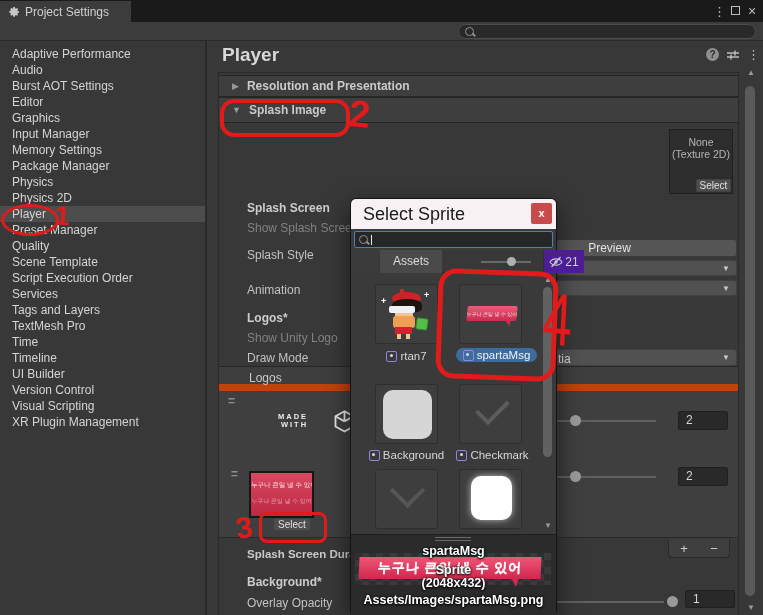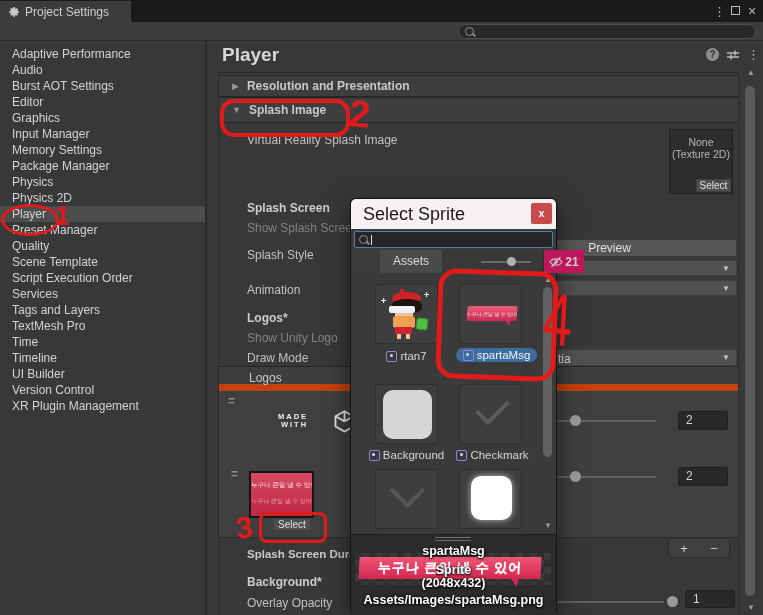--- a/index.html
+++ b/index.html
@@ -49,21 +49,21 @@
   .thumb{background:#5a5a5a;border-radius:5px;}
   .sarrow{color:#9a9a9a;font-size:8px;}
   
   .popup{left:350px;top:198px;width:207px;height:415px;background:#3b3b3b;border:1px solid #141414;border-radius:6px 6px 0 0;box-shadow:0 8px 24px rgba(0,0,0,.55);box-sizing:border-box;z-index:10;}
   .pop-title{left:0;top:0;width:100%;height:30px;background:#f7f1f3;border-radius:5px 5px 0 0;color:#1a1a1a;font-size:18px;line-height:30px;padding-left:12px;box-sizing:border-box;}
   .pop-close{left:180px;top:4px;width:21px;height:21px;background:#c94a4a;border-radius:2px;color:#fff;font-size:11px;font-weight:bold;text-align:center;line-height:20px;}
   .pop-search{left:3px;top:32px;width:199px;height:17px;background:#262626;border:1px solid #4d80b2;border-radius:2px;box-sizing:border-box;display:flex;align-items:center;padding-left:4px;gap:3px;}
   .caret{width:1px;height:10px;background:#e8e8e8;}
   .pop-filter{left:0;top:51px;width:205px;height:23px;background:#383838;border-bottom:1px solid #2e2e2e;box-sizing:border-box;margin-left:28px;}
   .pop-tab{left:1px;top:0;width:62px;height:23px;background:#4a4a4a;color:#dcdcdc;text-align:center;line-height:23px;}
-  .eyebox{left:164px;top:0;width:41px;height:23px;background:#be185d;border-left:1px solid #2e2e2e;box-sizing:border-box;display:flex;align-items:center;justify-content:center;gap:2px;color:#cfcfcf;font-weight:bold;}
+  .eyebox{left:164px;top:0;width:41px;height:23px;background:#4c1d95;border-left:1px solid #2e2e2e;box-sizing:border-box;display:flex;align-items:center;justify-content:center;gap:2px;color:#cfcfcf;}
   .pop-grid{left:0;top:74px;width:205px;height:261px;background:#3a3a3a;overflow:hidden;}
   .tile{position:absolute;width:63px;height:60px;background:#3e3e3e;border:1px solid #2e2e2e;border-radius:3px;box-sizing:border-box;overflow:hidden;}
   .tlabel{position:absolute;height:14px;display:flex;align-items:center;justify-content:center;gap:3px;color:#d6d6d6;font-size:11.5px;white-space:nowrap;}
   .spr-ico{width:9px;height:9px;border:1px solid #9382e0;border-radius:2px;position:relative;flex:0 0 auto;}
   .spr-ico::after{content:"";position:absolute;left:2.5px;top:2.5px;width:3px;height:3px;border-radius:50%;background:#d8d2f2;}
   .pill{background:#3d6c9e;border-radius:9px;color:#eef2f8;}
   .pop-prev{left:0;top:335px;width:205px;height:80px;background:#2b2b2b;border-top:1px solid #1f1f1f;overflow:hidden;}
   .ptext{position:absolute;width:100%;text-align:center;color:#fff;font-weight:bold;font-size:12.5px;text-shadow:0 1px 2px #000,0 0 3px #000;white-space:nowrap;}
   .checker{background:repeating-conic-gradient(#3a3a3a 0 25%,#2f2f2f 0 50%);background-size:14px 14px;}
   .banner{left:8px;top:22px;width:182px;height:22px;background:linear-gradient(180deg,#ef5575,#d02850);transform:skewX(-3deg);display:flex;align-items:center;justify-content:center;}
@@ -131,20 +131,21 @@
         <div class="sb-item"><span>Quality</span></div>
         <div class="sb-item"><span>Scene Template</span></div>
         <div class="sb-item"><span>Script Execution Order</span></div>
         <div class="sb-item"><span>Services</span></div>
         <div class="sb-item"><span>Tags and Layers</span></div>
         <div class="sb-item"><span>TextMesh Pro</span></div>
         <div class="sb-item"><span>Time</span></div>
         <div class="sb-item"><span>Timeline</span></div>
         <div class="sb-item"><span>UI Builder</span></div>
         <div class="sb-item"><span>Version Control</span></div>
+        <div class="sb-item"><span>Visual Scripting</span></div>
         <div class="sb-item"><span>XR Plugin Management</span></div>
       </div>
   </div>
   <div class="abs vdiv"></div>
 
   <div class="abs main-title">Player</div>
   <div class="abs helpdisc" style="left:706px;top:48px;"><span>?</span></div>
   <svg class="abs" style="left:726px;top:49px;" width="14" height="12">
       <g stroke="#bbbbbb" stroke-width="1.5">
         <line x1="1" y1="4" x2="13" y2="4"></line>
@@ -161,21 +162,20 @@
 
   <div class="abs sechdr" style="top:75px;height:22px;">
     <span class="tri">▶</span>
     <span>Resolution and Presentation</span>
   </div>
   <div class="abs sechdr" style="top:97px;height:26px;">
     <span class="tri">▼</span>
     <span>Splash Image</span>
   </div>
 
-  <div class="abs lbl" style="left:247px;top:133px;">Virtual Reality Splash Image</div>
   <div class="abs nonebox">
     <div style="padding-top:6px;">None</div>
     <div>(Texture 2D)</div>
     <div class="chipbtn" style="right:1px;bottom:1px;width:35px;height:13px;line-height:12px;">Select</div>
   </div>
 
   <div class="abs lbl bold" style="left:247px;top:201px;">Splash Screen</div>
   <div class="abs lbl dim" style="left:247px;top:221px;">Show Splash Screen</div>
   <div class="abs lbl" style="left:247px;top:248px;">Splash Style</div>
   <div class="abs lbl" style="left:247px;top:283px;">Animation</div>

